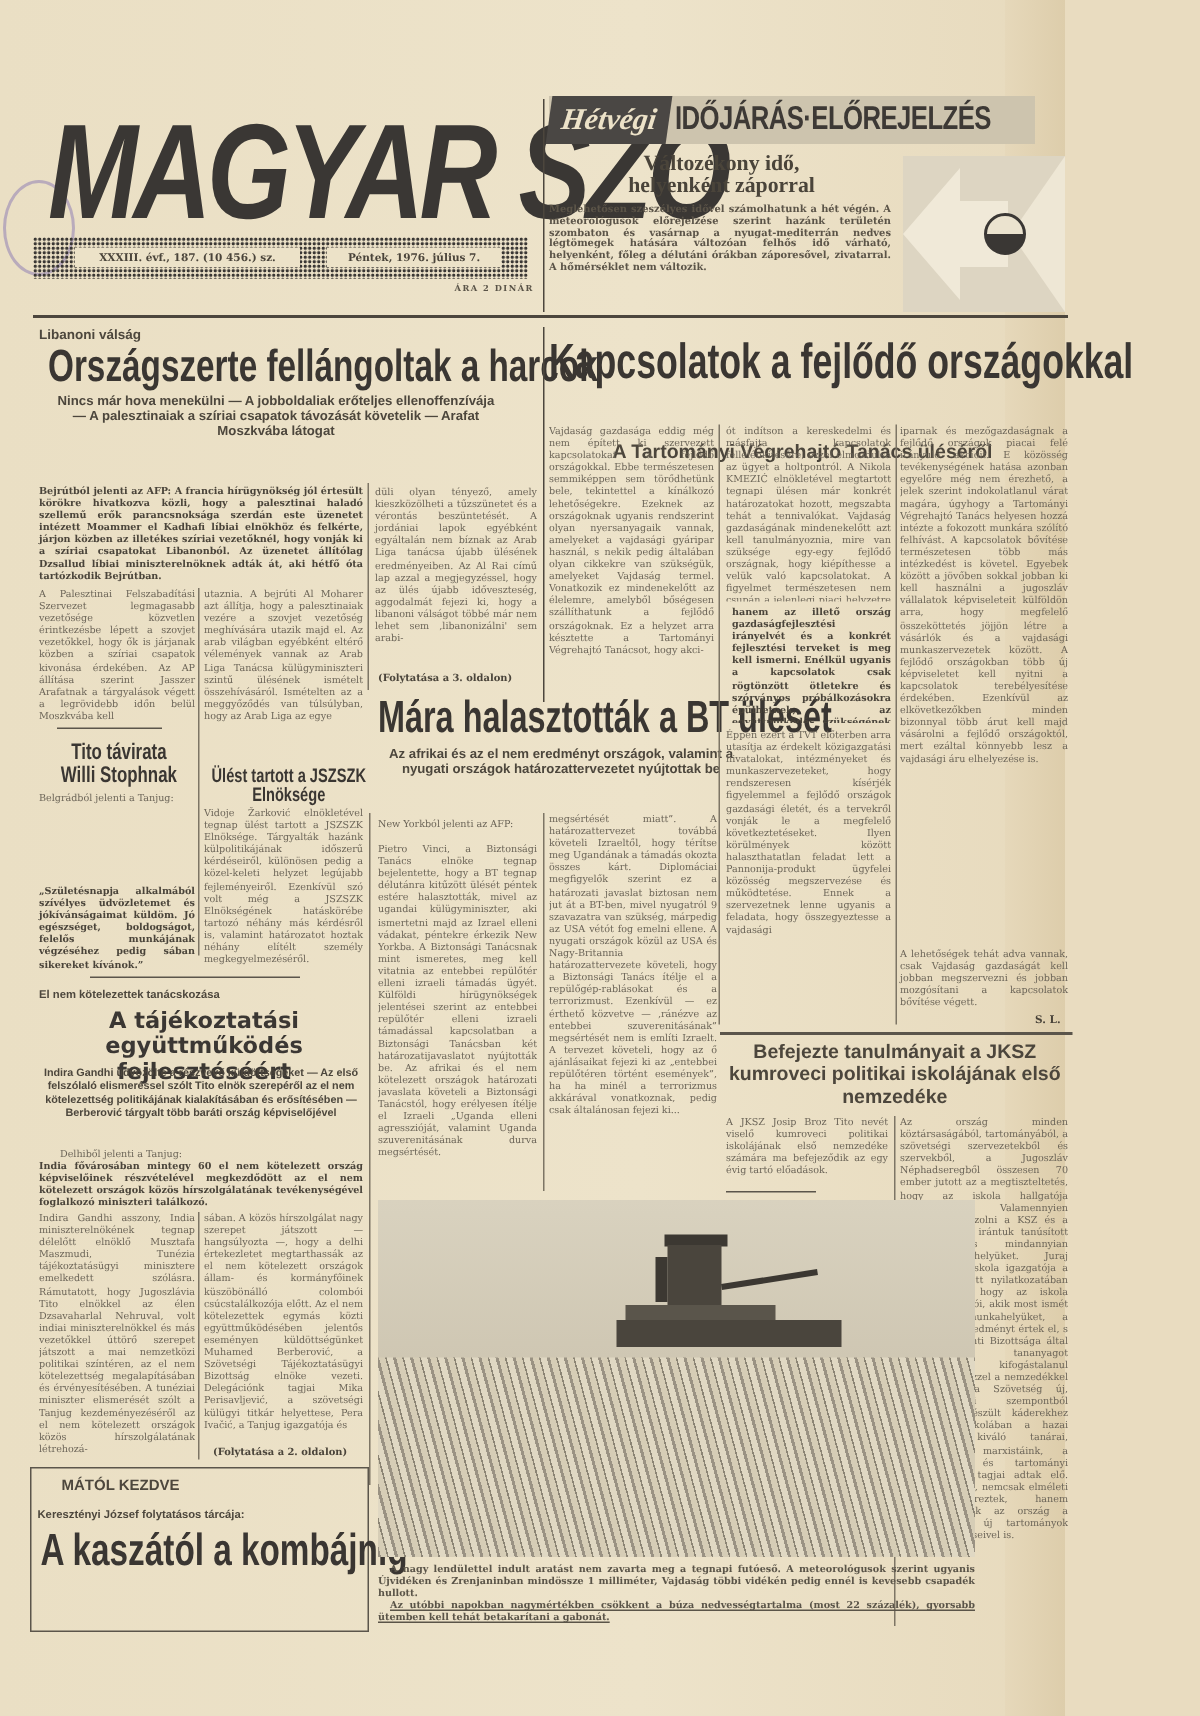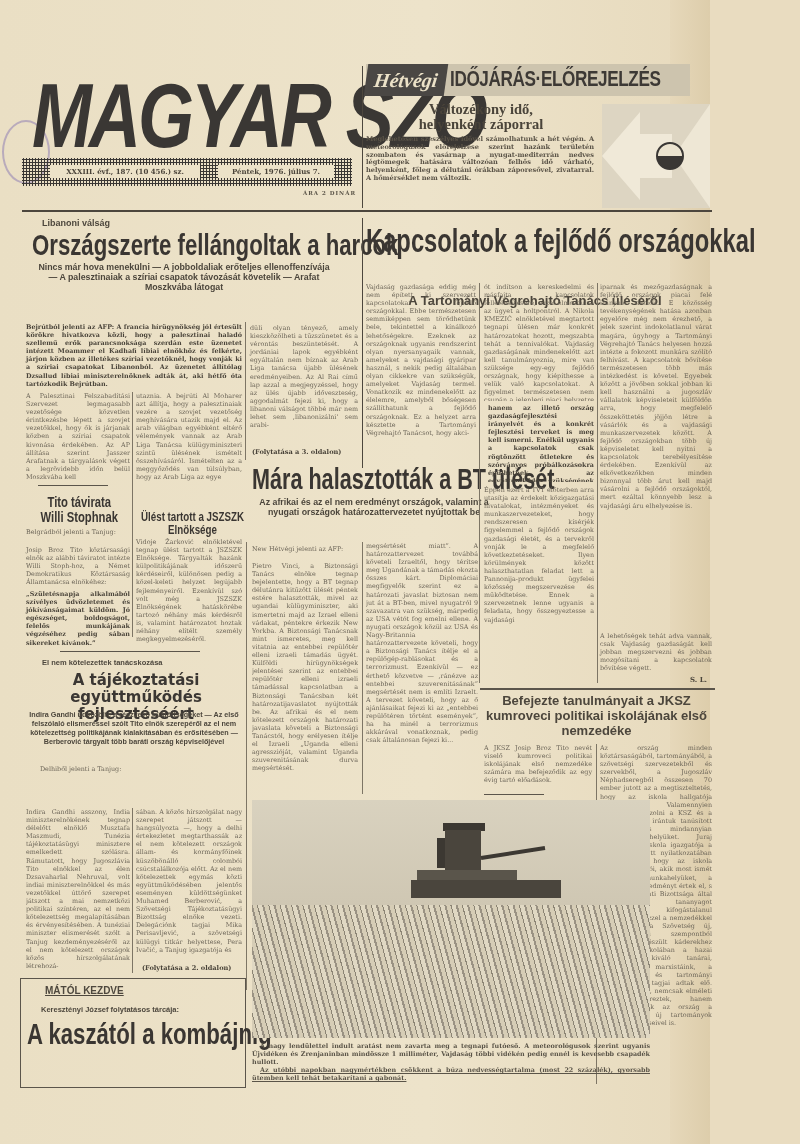--- a/index.html
+++ b/index.html
@@ -23,21 +23,21 @@
   
   .weather{left:366px;top:64px;width:330px;height:142px;}
   .wbanner{position:absolute;left:0;top:0;width:324px;height:32px;background:#cdc4ae;}
   .hetvegi{position:absolute;left:0;top:0;width:80px;height:32px;background:#4a4744;color:#ece2c8;font-family:"Liberation Serif",serif;font-style:italic;font-weight:bold;font-size:20px;line-height:32px;text-align:center;transform:skewX(-8deg);}
   .idojaras{position:absolute;left:84px;top:2px;font-family:"Liberation Sans",sans-serif;font-weight:bold;font-size:22px;letter-spacing:-0.5px;color:#3d3935;white-space:nowrap;transform:scaleX(0.78);transform-origin:left top;}
   .wtitle{position:absolute;left:0;top:38px;width:230px;text-align:center;font-family:"Liberation Serif",serif;font-weight:bold;font-size:14.5px;line-height:15px;color:#4a443a;}
   .wtext{position:absolute;left:0;top:72px;width:228px;font-size:6.6px;line-height:7.8px;font-weight:bold;color:#5b5448;text-align:justify;}
   .wgraphic{position:absolute;left:236px;top:40px;width:108px;height:104px;background:#ddd5c2;overflow:hidden;}
   .sun{position:absolute;left:54px;top:38px;width:24px;height:24px;border-radius:50%;background:linear-gradient(180deg,#ebe3cf 50%,#3a3734 50%);border:2px solid #3a3734;}
   
-  .kicker{font-family:"Liberation Sans",sans-serif;font-weight:bold;font-size:9px;color:#4d473d;margin-left:16px;}
+  .kicker{font-family:"Liberation Sans",sans-serif;font-weight:bold;font-size:9px;color:#4d473d;}
   .sub{font-family:"Liberation Sans",sans-serif;font-weight:bold;font-size:8.8px;line-height:10px;color:#4c463c;text-align:center;}
   .photo{position:absolute;left:252px;top:800px;width:398px;height:238px;background:
     repeating-linear-gradient(75deg,#9a9283 0 2px,#d6cdb6 2px 6px,#8b8474 6px 7px,#e0d8c3 7px 11px),
     linear-gradient(180deg,#dcd5c3 0%,#d4cdb9 40%,#a69e8c 100%);}
   .photo .sky{position:absolute;left:0;top:0;width:100%;height:105px;background:linear-gradient(180deg,#d9d2bf,#cfc7b3);}
   .combine{position:absolute;left:155px;top:18px;width:155px;height:90px;}
   .caption{position:absolute;left:252px;top:1042px;width:398px;font-size:6.4px;line-height:8px;font-weight:bold;color:#5a5448;text-align:justify;}
   .boxed{position:absolute;border:1.5px solid #5b554b;}
   .divider{position:absolute;height:2px;background:#5b554b;}
 </style>
@@ -84,30 +84,29 @@
   <div class="abs body" style="left:26px;top:392px;width:104px;">A Palesztinai Felszabadítási Szervezet legmagasabb vezetősége közvetlen érintkezésbe lépett a szovjet vezetőkkel, hogy ők is járjanak közben a szíriai csapatok kivonása érdekében. Az AP állítása szerint Jasszer Arafatnak a tárgyalások végett a legrövidebb időn belül Moszkvába kell</div>
   <div class="abs body" style="left:136px;top:392px;width:106px;">utaznia. A bejrúti Al Moharer azt állítja, hogy a palesztinaiak vezére a szovjet vezetőség meghívására utazik majd el. Az arab világban egyébként eltérő vélemények vannak az Arab Liga Tanácsa külügyminiszteri szintű ülésének ismételt összehívásáról. Ismételten az a meggyőződés van túlsúlyban, hogy az Arab Liga az egye</div>
   <div class="vrule" style="left:132px;top:392px;height:245px;"></div>
   <div class="abs body" style="left:250px;top:324px;width:108px;">düli olyan tényező, amely kieszközölheti a tűzszünetet és a vérontás beszüntetését. A jordániai lapok egyébként egyáltalán nem bíznak az Arab Liga tanácsa újabb ülésének eredményeiben. Az Al Rai című lap azzal a megjegyzéssel, hogy az ülés újabb időveszteség, aggodalmát fejezi ki, hogy a libanoni válságot többé már nem lehet sem ‚libanonizálni' sem arabi-</div>
   <div class="abs body bold" style="left:240px;top:448px;font-size:6.6px;margin-left:12px;">(Folytatása a 3. oldalon)</div>
   <div class="vrule" style="left:245px;top:322px;height:138px;"></div>
   <div class="divider" style="left:38px;top:485px;width:70px;height:1px;"></div>
 
   <div class="abs cond" style="left:38px;top:494px;font-size:15px;line-height:15px;text-align:center;width:110px;transform:scaleX(0.75);">Tito távirata Willi Stophnak</div>
   <div class="abs body" style="left:26px;top:528px;width:104px;">Belgrádból jelenti a Tanjug:</div>
-  <div class="abs body" style="left:26px;top:546px;width:104px;">Josip Broz Tito köztársasági elnök az alábbi táviratot intézte Willi Stoph-hoz, a Német Demokratikus Köztársaság Államtanácsa elnökéhez:</div>
   <div class="abs body bold" style="left:26px;top:590px;width:104px;">„Születésnapja alkalmából szívélyes üdvözletemet és jókívánságaimat küldöm. Jó egészséget, boldogságot, felelős munkájának végzéséhez pedig sában sikereket kívánok.”</div>
 
   <div class="abs cond" style="left:140px;top:510px;font-size:13px;line-height:13px;text-align:center;width:140px;transform:scaleX(0.75);">Ülést tartott a JSZSZK Elnöksége</div>
   <div class="abs body" style="left:136px;top:538px;width:106px;">Vidoje Žarković elnökletével tegnap ülést tartott a JSZSZK Elnöksége. Tárgyalták hazánk külpolitikájának időszerű kérdéseiről, különösen pedig a közel-keleti helyzet legújabb fejleményeiről. Ezenkívül szó volt még a JSZSZK Elnökségének hatáskörébe tartozó néhány más kérdésről is, valamint határozatot hoztak néhány elítélt személy megkegyelmezéséről.</div>
   <div class="divider" style="left:60px;top:651px;width:140px;height:1px;"></div>
 
   <div class="abs cond" style="left:252px;top:462px;font-size:30px;white-space:nowrap;transform:scaleX(0.72);">Mára halasztották a BT ülését</div>
   <div class="abs sub" style="left:254px;top:497px;width:240px;">Az afrikai és az el nem eredményt országok, valamint a nyugati országok határozattervezetet nyújtottak be</div>
-  <div class="abs body" style="left:252px;top:545px;width:106px;">New Hétvégi jelenti az AFP:</div>
+  <div class="abs body" style="left:252px;top:545px;width:106px;">New Yorkból jelenti az AFP:</div>
   <div class="abs body" style="left:252px;top:562px;width:106px;height:232px;overflow:hidden;">Pietro Vinci, a Biztonsági Tanács elnöke tegnap bejelentette, hogy a BT tegnap délutánra kitűzött ülését péntek estére halasztották, mivel az ugandai külügyminiszter, aki ismertetni majd az Izrael elleni vádakat, péntekre érkezik New Yorkba. A Biztonsági Tanácsnak mint ismeretes, meg kell vitatnia az entebbei repülőtér elleni izraeli támadás ügyét. Külföldi hírügynökségek jelentései szerint az entebbei repülőtér elleni izraeli támadással kapcsolatban a Biztonsági Tanácsban két határozatijavaslatot nyújtották be. Az afrikai és el nem kötelezett országok határozati javaslata követeli a Biztonsági Tanácstól, hogy erélyesen ítélje el Izraeli „Uganda elleni agresszióját, valamint Uganda szuverenitásának durva megsértését.</div>
   <div class="vrule" style="left:362px;top:542px;height:252px;"></div>
   <div class="abs body" style="left:366px;top:542px;width:112px;height:250px;overflow:hidden;">megsértését miatt”. A határozattervezet továbbá követeli Izraeltől, hogy térítse meg Ugandának a támadás okozta összes kárt. Diplomáciai megfigyelők szerint ez a határozati javaslat biztosan nem jut át a BT-ben, mivel nyugatról 9 szavazatra van szükség, márpedig az USA vétót fog emelni ellene. A nyugati országok közül az USA és Nagy-Britannia határozattervezete követeli, hogy a Biztonsági Tanács ítélje el a repülőgép-rablásokat és a terrorizmust. Ezenkívül — ez érthető közvetve — ‚ránézve az entebbei szuverenitásának” megsértését nem is említi Izraelt. A tervezet követeli, hogy az ő ajánlásaikat fejezi ki az „entebbei repülőtéren történt események”, ha ha minél a terrorizmus akkárával vonatkoznak, pedig csak általánosan fejezi ki...</div>
 
   <div class="vrule" style="left:362px;top:218px;height:250px;background:#4c463d;"></div>
   <div class="abs cond" style="left:366px;top:222px;font-size:33px;white-space:nowrap;transform:scaleX(0.72);">Kapcsolatok a fejlődő országokkal</div>
   <div class="abs sub" style="left:370px;top:263px;width:330px;font-size:13px;margin-top:33px;">A Tartományi Végrehajtó Tanács üléséről</div>
   <div class="abs body" style="left:366px;top:283px;width:110px;height:176px;overflow:hidden;">Vajdaság gazdasága eddig még nem épített ki szervezett kapcsolatokat a fejlődő országokkal. Ebbe természetesen semmiképpen sem törődhetünk bele, tekintettel a kínálkozó lehetőségekre. Ezeknek az országoknak ugyanis rendszerint olyan nyersanyagaik vannak, amelyeket a vajdasági gyáripar használ, s nekik pedig általában olyan cikkekre van szükségük, amelyeket Vajdaság termel. Vonatkozik ez mindenekelőtt az élelemre, amelyből bőségesen szállíthatunk a fejlődő országoknak. Ez a helyzet arra késztette a Tartományi Végrehajtó Tanácsot, hogy akci-</div>
   <div class="vrule" style="left:479px;top:283px;height:400px;"></div>
   <div class="abs body" style="left:484px;top:283px;width:110px;height:118px;overflow:hidden;">ót indítson a kereskedelmi és másfajta kapcsolatok fellélénkítésére, ezzel elmozdulsa az ügyet a holtpontról. A Nikola KMEZIĆ elnökletével megtartott tegnapi ülésen már konkrét határozatokat hozott, megszabta tehát a tennivalókat. Vajdaság gazdaságának mindenekelőtt azt kell tanulmányoznia, mire van szüksége egy-egy fejlődő országnak, hogy kiépíthesse a velük való kapcsolatokat. A figyelmet természetesen nem csupán a jelenlegi piaci helyzetre összpontosítani,</div>
@@ -116,28 +115,29 @@
   <div class="vrule" style="left:597px;top:283px;height:400px;"></div>
   <div class="abs body" style="left:600px;top:283px;width:112px;height:260px;overflow:hidden;">iparnak és mezőgazdaságnak a fejlődő országok piacai felé irányuló akcióit. E közösség tevékenységének hatása azonban egyelőre még nem érezhető, a jelek szerint indokolatlanul várat magára, úgyhogy a Tartományi Végrehajtó Tanács helyesen hozzá intézte a fokozott munkára szólító felhívást. A kapcsolatok bővítése természetesen több más intézkedést is követel. Egyebek között a jövőben sokkal jobban ki kell használni a jugoszláv vállalatok képviseleteit külföldön arra, hogy megfelelő összeköttetés jöjjön létre a vásárlók és a vajdasági munkaszervezetek között. A fejlődő országokban több új képviseletet kell nyitni a kapcsolatok terebélyesítése érdekében. Ezenkívül az elkövetkezőkben minden bizonnyal több árut kell majd vásárolni a fejlődő országoktól, mert ezáltal könnyebb lesz a vajdasági áru elhelyezése is.</div>
   <div class="abs body" style="left:600px;top:632px;width:112px;">A lehetőségek tehát adva vannak, csak Vajdaság gazdaságát kell jobban megszervezni és jobban mozgósítani a kapcsolatok bővítése végett.</div>
   <div class="abs body bold" style="left:690px;top:676px;font-size:7px;">S. L.</div>
   <div class="divider" style="left:480px;top:688px;width:235px;"></div>
 
   <div class="abs kicker" style="left:26px;top:658px;font-size:7.5px;">El nem kötelezettek tanácskozása</div>
   <div class="abs hd" style="left:28px;top:672px;width:216px;text-align:center;font-size:15px;line-height:17px;">A tájékoztatási együttműködés fejlesztéséért</div>
   <div class="abs sub" style="left:26px;top:710px;width:216px;font-size:7.2px;line-height:9px;">Indira Gandhi üdvözölte a részvevő küldöttségeket — Az első felszólaló elismeréssel szólt Tito elnök szerepéről az el nem kötelezettség politikájának kialakításában és erősítésében — Berberović tárgyalt több baráti ország képviselőjével</div>
   <div class="abs body" style="left:40px;top:765px;width:200px;">Delhiből jelenti a Tanjug:</div>
+  <div class="abs body bold" style="left:26px;top:773px;width:216px;">India fővárosában mintegy 60 el nem kötelezett ország képviselőinek részvételével megkezdődött az el nem kötelezett országok közös hírszolgálatának tevékenységével foglalkozó miniszteri találkozó.</div>
   <div class="abs body" style="left:26px;top:808px;width:104px;height:165px;overflow:hidden;">Indira Gandhi asszony, India miniszterelnökének tegnap délelőtt elnöklő Musztafa Maszmudi, Tunézia tájékoztatásügyi minisztere emelkedett szólásra. Rámutatott, hogy Jugoszlávia Tito elnökkel az élen Dzsavaharlal Nehruval, volt indiai miniszterelnökkel és más vezetőkkel úttörő szerepet játszott a mai nemzetközi politikai színtéren, az el nem kötelezettség megalapításában és érvényesítésében. A tunéziai miniszter elismerését szólt a Tanjug kezdeményezéséről az el nem kötelezett országok közös hírszolgálatának létrehozá-</div>
   <div class="vrule" style="left:132px;top:808px;height:165px;"></div>
   <div class="abs body" style="left:136px;top:808px;width:106px;height:150px;overflow:hidden;">sában. A közös hírszolgálat nagy szerepet játszott — hangsúlyozta —, hogy a delhi értekezletet megtarthassák az el nem kötelezett országok állam- és kormányfőinek küszöbönálló colombói csúcstalálkozója előtt. Az el nem kötelezettek egymás közti együttműködésében jelentős eseményen küldöttségünket Muhamed Berberović, a Szövetségi Tájékoztatásügyi Bizottság elnöke vezeti. Delegációnk tagjai Mika Perisavljević, a szövetségi külügyi titkár helyettese, Pera Ivačić, a Tanjug igazgatója és</div>
   <div class="abs body bold" style="left:142px;top:964px;font-size:6.6px;">(Folytatása a 2. oldalon)</div>
   <div class="vrule" style="left:246px;top:542px;height:448px;"></div>
 
   <div class="boxed" style="left:20px;top:978px;width:224px;height:108px;">
-    <div class="abs kicker" style="left:8px;top:6px;font-size:10px;text-decoration:underline;">MÁTÓL KEZDVE</div>
+    <div class="abs kicker" style="left:20px;top:6px;font-size:10px;">MÁTÓL KEZDVE</div>
     <div class="abs kicker" style="left:4px;top:26px;font-size:7.5px;">Keresztényi József folytatásos tárcája:</div>
     <div class="abs cond" style="left:6px;top:38px;font-size:30px;white-space:nowrap;transform:scaleX(0.74);">A kaszától a kombájnig</div>
   </div>
 
   <div class="abs sub" style="left:484px;top:693px;width:225px;font-size:13px;line-height:15px;">Befejezte tanulmányait a JKSZ kumroveci politikai iskolájának első nemzedéke</div>
   <div class="abs body" style="left:484px;top:744px;width:108px;">A JKSZ Josip Broz Tito nevét viselő kumroveci politikai iskolájának első nemzedéke számára ma befejeződik az egy évig tartó előadások.</div>
   <div class="divider" style="left:484px;top:794px;width:60px;height:1px;"></div>
   <div class="vrule" style="left:596px;top:744px;height:340px;"></div>
   <div class="abs body" style="left:600px;top:744px;width:112px;height:345px;overflow:hidden;">Az ország minden köztársaságából, tartományából, a szövetségi szervezetekből és szervekből, a Jugoszláv Néphadseregből összesen 70 ember jutott az a megtiszteltetés, hogy az iskola hallgatója lehessen. Valamennyien igyekezték igazolni a KSZ és a munkásosztály irántuk tanúsított bizalmát, s mindannyian megállták helyüket. Juraj Hrženjak, az iskola igazgatója a Tanjugnak adott nyilatkozatában hangsúlyozta, hogy az iskola végzett hallgatói, akik most ismét elfoglalják munkahelyüket, a vártnál jobb eredményt értek el, s a JKSZ Központi Bizottsága által meghatározott tananyagot mindegyikük kifogástalanul elsajátította. Ezzel a nemzedékkel a Kommunista Szövetség új, eszmei-politikai szempontból alaposan felkészült káderekhez jutott. Az iskolában a hazai egyetemek kiváló tanárai, legismertebb marxistáink, a köztársasági és tartományi pártvezetőség tagjai adtak elő. Így a hallgatók, nemcsak elméleti tudást szereztek, hanem megismerkedtek az ország a köztársaságok új tartományok időszerű kérdéseivel is.</div>
 

